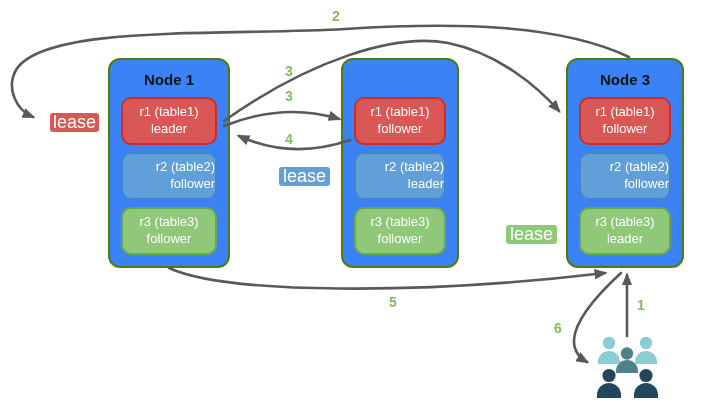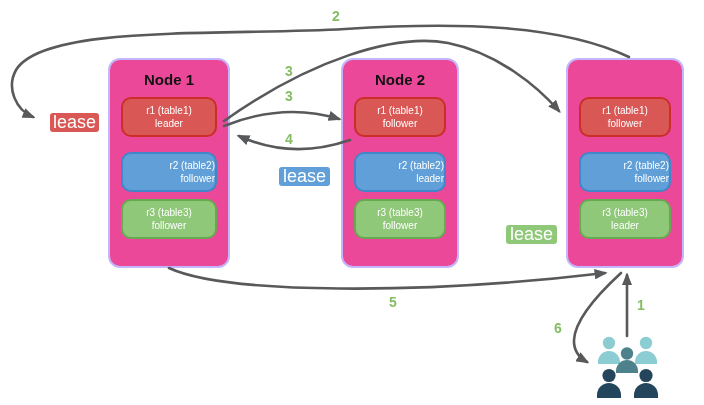--- a/index.html
+++ b/index.html
@@ -3,37 +3,37 @@
 <meta charset="utf-8">
 <style>
   html,body{margin:0;padding:0;background:#fff;}
   #canvas{
     position:relative;width:704px;height:405px;background:#ffffff;overflow:hidden;
     font-family:"Liberation Sans","DejaVu Sans",sans-serif;
   }
   
   .node{
     position:absolute;top:58px;height:210px;box-sizing:border-box;
-    background:#ec4899;border:2px solid #c4b5fd;border-radius:12px;z-index:1;
+    background:#3b82f6;border:2px solid #4d7c0f;border-radius:12px;z-index:1;
   }
   #node-1{left:108px;width:122px;}
   #node-2{left:341px;width:118px;}
   #node-3{left:566px;width:118px;}
   .node-title{
     position:absolute;top:11px;left:0;right:0;text-align:center;
     font-size:15px;font-weight:bold;color:#121212;
   }
   
   .rep{
-    position:absolute;left:11px;right:11px;height:40px;box-sizing:border-box;
+    position:absolute;left:11px;right:11px;height:48px;box-sizing:border-box;
     border-radius:10px;border:2px solid;color:#ffffff;
     display:flex;flex-direction:column;align-items:center;justify-content:center;
-    font-size:10px;line-height:1.3;text-align:center;
+    font-size:13px;line-height:1.3;text-align:center;
   }
-  .rep-1{top:37px;} .rep-2{top:92px;align-items:flex-end;} .rep-3{top:139px;}
+  .rep-1{top:37px;} .rep-2{top:92px;align-items:flex-end;} .rep-3{top:147px;}
   .red{background:#d95755;border-color:#cb2e28;}
   .blue{background:#609fd7;border-color:#4285c8;}
   .green{background:#8fc878;border-color:#68a850;}
   
   .lease{
     position:absolute;height:23px;box-sizing:border-box;border-radius:5px;border:2px solid;
     color:#ffffff;font-size:18px;display:flex;align-items:center;justify-content:center;z-index:1;
   }
   #lease-red{left:48px;top:111px;width:53px;}
   #lease-blue{left:277px;top:165px;width:55px;}
@@ -68,36 +68,36 @@
       <span>r2 (table2)</span>
       <span>follower</span>
     </div>
     <div class="rep rep-3 green">
       <span>r3 (table3)</span>
       <span>follower</span>
     </div>
   </div>
 
   <div class="node" id="node-2">
-    <div class="node-title">Node 2</div>
     <div class="rep rep-1 red">
       <span>r1 (table1)</span>
       <span>follower</span>
     </div>
     <div class="rep rep-2 blue">
       <span>r2 (table2)</span>
       <span>leader</span>
     </div>
     <div class="rep rep-3 green">
       <span>r3 (table3)</span>
       <span>follower</span>
     </div>
   </div>
 
   <div class="node" id="node-3">
+    <div class="node-title">Node 3</div>
     <div class="rep rep-1 red">
       <span>r1 (table1)</span>
       <span>follower</span>
     </div>
     <div class="rep rep-2 blue">
       <span>r2 (table2)</span>
       <span>follower</span>
     </div>
     <div class="rep rep-3 green">
       <span>r3 (table3)</span>

